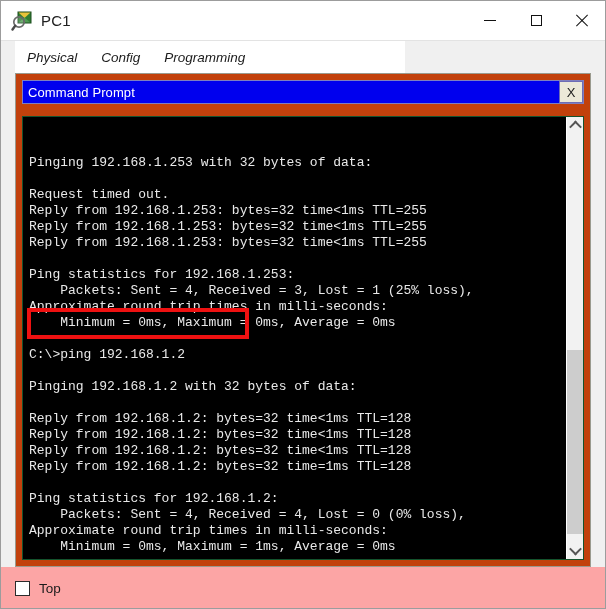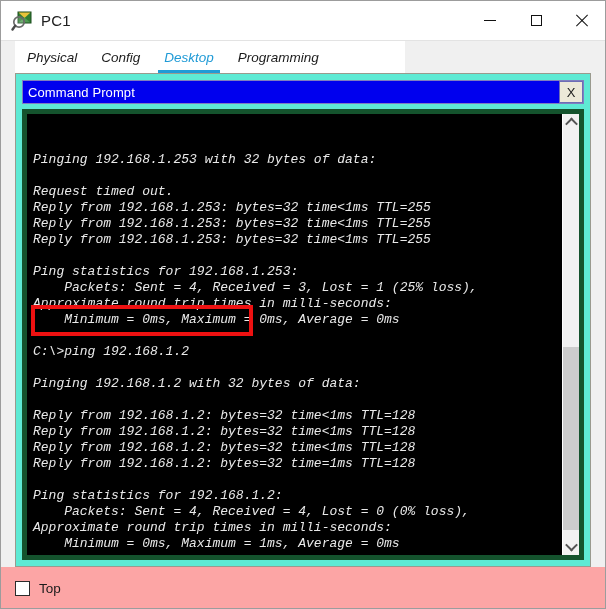--- a/index.html
+++ b/index.html
@@ -123,21 +123,21 @@
     height: 3px;
     background: #1f9ad6;
   }
 
   
   #panel {
     margin: 0 14px 0 14px;
     flex: 0 0 auto;
     height: 494px;
     box-sizing: border-box;
-    background: #5eead4;
+    background: #c2410c;
     border: 1px solid #9a9a8e;
     padding: 6px;
     display: flex;
     flex-direction: column;
   }
   #cmd-titlebar {
     height: 24px;
     min-height: 24px;
     background: #0000ee;
     display: flex;
@@ -162,28 +162,27 @@
     align-items: center;
     justify-content: center;
     font-size: 13px;
     color: #1b1b1b;
     cursor: default;
     margin-right: 0px;
   }
 
   #console-wrap {
     flex: 1 1 auto;
-    margin-top: 5px;
+    margin-top: 12px;
     background: #ffffff;
-    border: 5px solid #14532d;
+    border: 1px solid #14532d;
     box-sizing: border-box;
     display: flex;
     position: relative;
     overflow: hidden;
-    font-style: italic;
   }
   #console {
     flex: 1 1 auto;
     background: #000000;
     color: #e9e9e9;
     font-family: "Liberation Mono", "DejaVu Sans Mono", monospace;
     font-size: 13px;
     line-height: 16px;
     padding: 6px 0 0 6px;
     box-sizing: border-box;
@@ -294,21 +293,20 @@
       <div class="win-btn">
         <span class="glyph-close"></span>
       </div>
     </div>
   </div>
 
   <div id="tabstrip-wrap">
     <div id="tabstrip">
       <div class="tab">Physical</div>
       <div class="tab">Config</div>
-      <div class="tab active">Desktop</div>
       <div class="tab">Programming</div>
     </div>
   </div>
 
   <div id="panel">
 
     <div id="cmd-titlebar">
       <div id="cmd-title">Command Prompt</div>
       <div id="cmd-close">X</div>
     </div>

